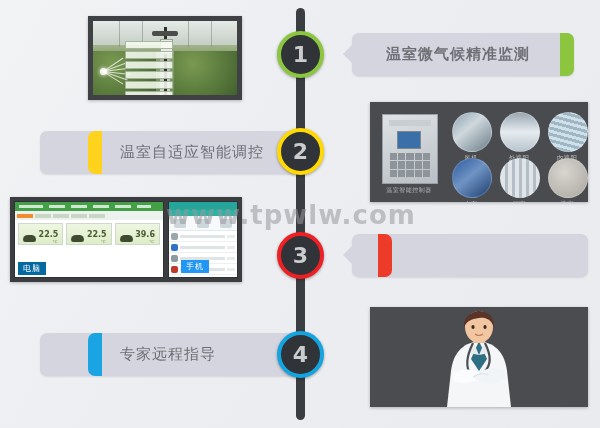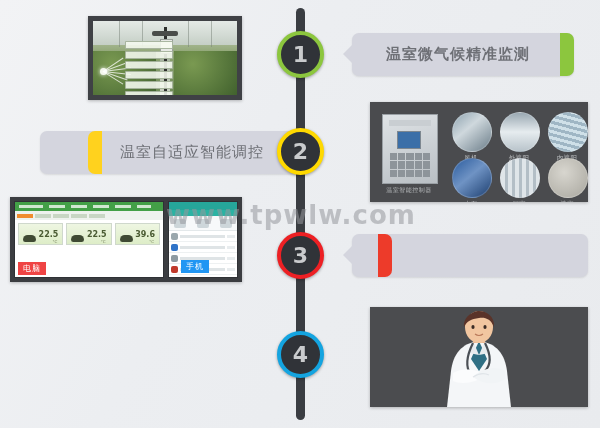--- a/index.html
+++ b/index.html
@@ -135,21 +135,21 @@
   .tile{border:1px solid #cfd8cc;background:#fff;display:flex;flex-direction:column;overflow:hidden;}
   .tile .th{height:6px;background:linear-gradient(90deg,#7cb342,#aed581);}
   .tile .body{flex:none;height:22px;background:linear-gradient(180deg,#eef6e2,#dcecc5);
     position:relative;display:flex;align-items:center;justify-content:flex-end;padding-right:4px;}
   .tile .val{color:#4b5c33;font-size:8px;font-weight:bold;line-height:1;}
   .tile .unit{position:absolute;right:5px;bottom:2px;font-size:4px;color:#7b8a63;}
   .tile .cloud{position:absolute;left:4px;bottom:4px;width:13px;height:7px;
     background:#3f4a33;border-radius:6px 6px 3px 3px;}
   .tile .chart{flex:1;background:#fbfcfa;position:relative;}
   .tile .chart svg{position:absolute;inset:0;width:100%;height:100%;}
-  .pc .tag{position:absolute;left:3px;bottom:2px;background:#ef4444;color:#fff;
+  .pc .tag{position:absolute;left:3px;bottom:2px;background:#0369a1;color:#fff;
     font-size:8px;padding:1px 5px;letter-spacing:1px;}
   .ph{position:relative;flex:none;width:70px;height:100%;background:#fff;
     border:1px solid #2f3135;box-sizing:border-box;overflow:hidden;}
   .ph .pbar{height:8px;background:#26a69a;}
   .ph .ptitle{height:6px;background:#2bb3a3;}
   .ph .picons{height:14px;display:flex;justify-content:space-around;align-items:center;
     background:#f7f9fa;border-bottom:1px solid #e3e8ea;}
   .ph .picons i{width:12px;height:9px;background:#cdd6da;border-radius:2px;display:block;}
   .ph .row{height:10px;display:flex;align-items:center;gap:2px;padding:0 2px;
     border-bottom:1px solid #eef1f2;}
@@ -198,20 +198,25 @@
     <span class="cap" style="background:#ffd21e"></span>
     <span class="txt">温室自适应智能调控</span>
     <span class="notch"></span>
   </div>
 
   <div class="pill right pill-3">
     <span class="notch"></span>
     <span class="cap" style="background:#ed3b2a"></span>
   </div>
 
+  <div class="pill left pill-4">
+    <span class="cap" style="background:#1ba4e4"></span>
+    <span class="txt">专家远程指导</span>
+    <span class="notch"></span>
+  </div>
 
   <div class="card card-1">
 
     <div class="gh">
       <div class="roof"></div>
       <div class="roofline" style="left:18%"></div>
       <div class="roofline" style="left:34%"></div>
       <div class="roofline" style="left:66%"></div>
       <div class="roofline" style="left:82%"></div>
       <div class="crop l"></div>

